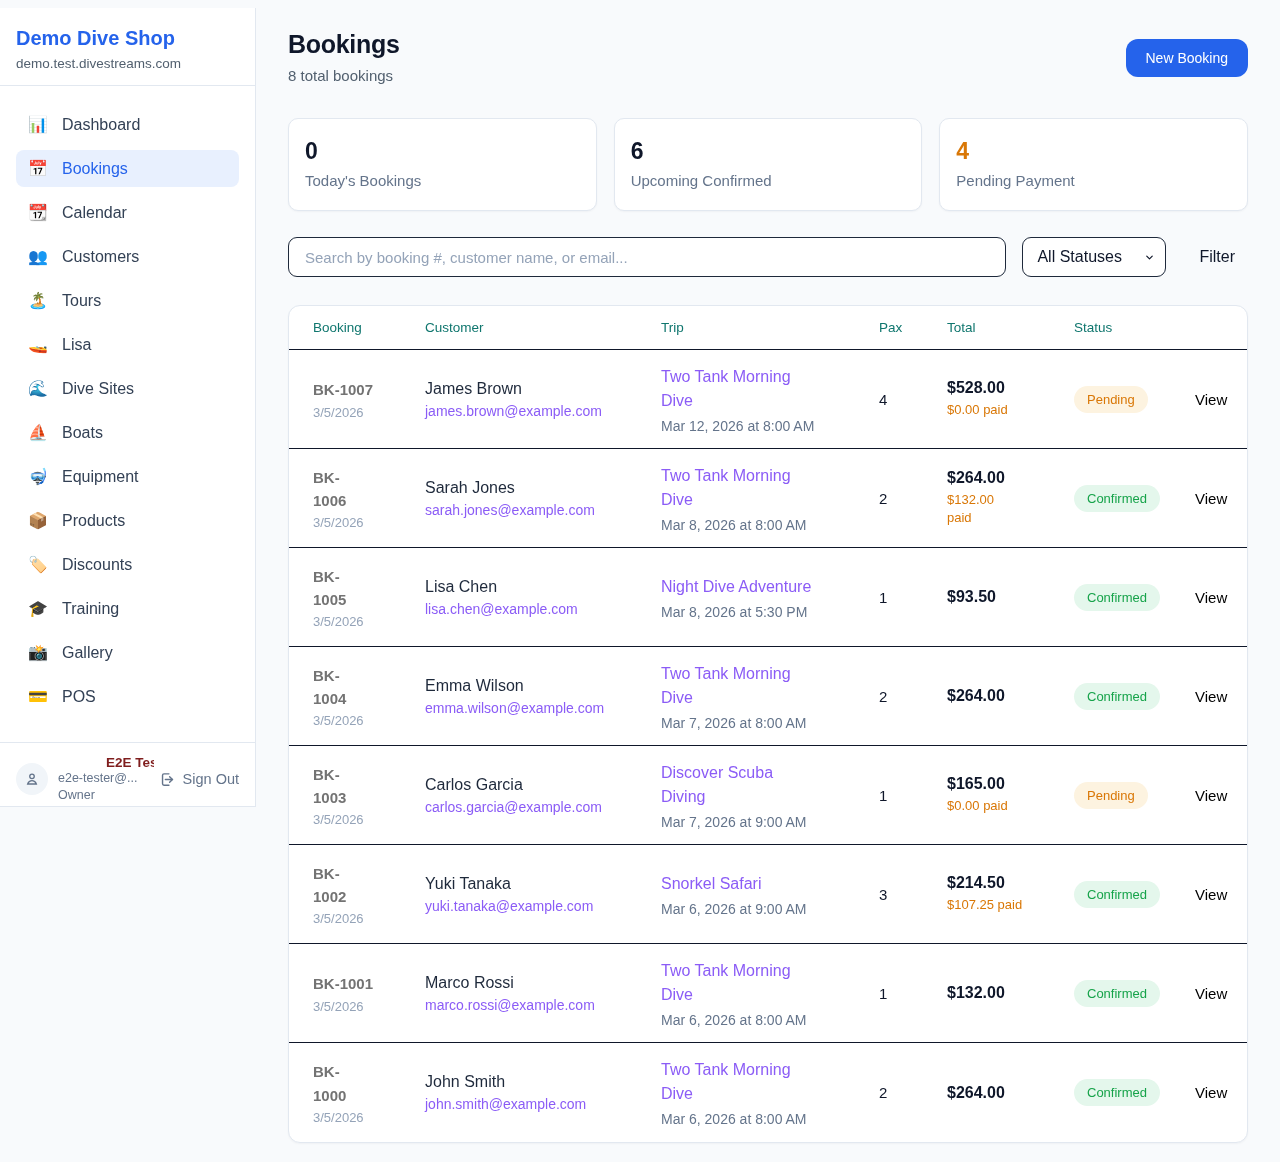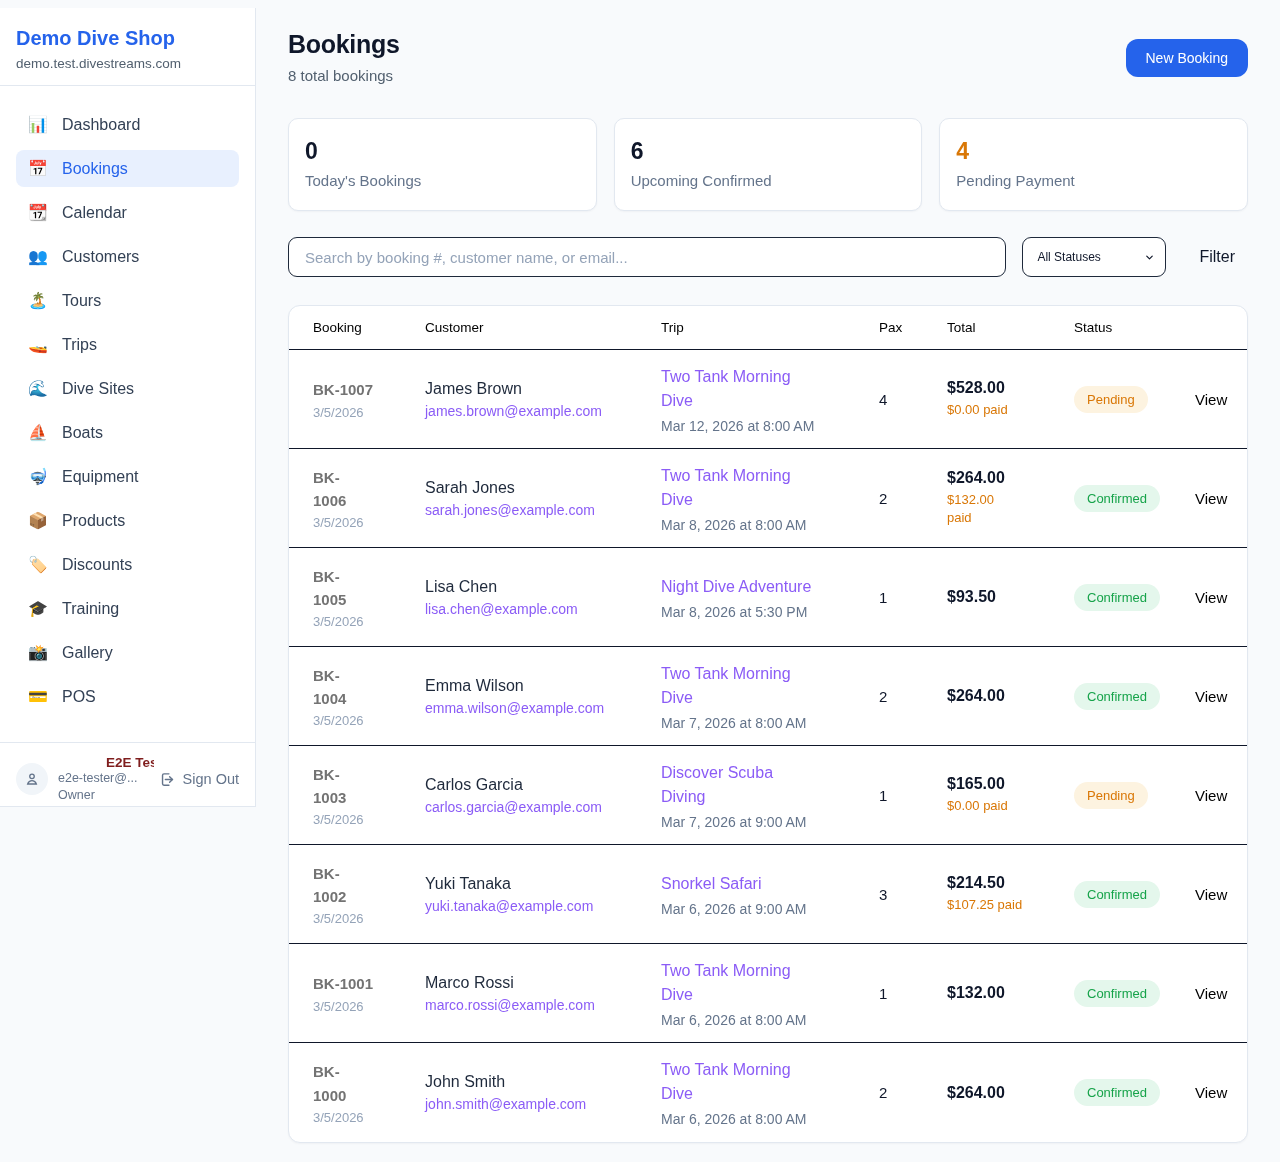--- a/index.html
+++ b/index.html
@@ -81,38 +81,38 @@
     outline:none;
   }
   .search-input::placeholder { color:#94a3b8; }
   .select {
     position:relative; margin-left:16px;
     width:144px; height:40px;
     border:1px solid #1e293b; border-radius:9px;
     background:#ffffff;
     display:flex; align-items:center;
     padding:0 30px 0 14px;
-    font-size:12px; color:#0f172a; cursor:pointer;
+    font-size:16px; color:#0f172a; cursor:pointer;
   }
   .select svg { position:absolute; right:10px; top:14px; }
   .filter-label { margin-left:33px; margin-right:13px; font-size:16px; color:#0f172a; cursor:pointer; }
   
   .table-card {
     margin-top:28px; background:#ffffff;
     border:1px solid #e2e8f0; border-radius:12px;
     overflow:hidden;
     box-shadow:0 1px 2px rgba(15,23,42,0.04);
   }
   .tgrid {
     display:grid;
     grid-template-columns:112px 236px 218px 68px 127px 121px 1fr;
     padding:0 24px; align-items:center;
   }
   .thead { height:44px; border-bottom:1px solid #0f172a; }
-  .th { font-size:13.5px; color:#000000; font-weight:500; }
+  .th { font-size:13.5px; color:#0f766e; font-weight:500; }
   .trow { min-height:99px; border-bottom:1px solid #0f172a; padding-top:14px; padding-bottom:14px; }
   .trow:last-child { border-bottom:none; }
   .cell-id { font-size:15px; font-weight:bold; color:#737373; white-space:pre-line; line-height:1.55; cursor:pointer; }
   .cell-date { font-size:13px; color:#94a3b8; margin-top:3px; }
   .cust-name { font-size:16px; color:#1e293b; }
   .cust-email { font-size:14px; color:#8b5cf6; margin-top:5px; }
   .trip-name { font-size:16px; font-weight:500; color:#8b5cf6; white-space:pre-line; line-height:1.5; }
   .trip-time { font-size:14px; color:#64748b; margin-top:5px; }
   .cell-pax { font-size:15px; color:#0f172a; }
   .cell-total { font-size:16px; font-weight:bold; color:#0f172a; }
@@ -149,21 +149,21 @@
       <div class="nav-item">
     <span class="nav-icon">👥</span>
     <span class="nav-label">Customers</span>
   </div>
       <div class="nav-item">
     <span class="nav-icon">🏝️</span>
     <span class="nav-label">Tours</span>
   </div>
       <div class="nav-item">
     <span class="nav-icon">🚤</span>
-    <span class="nav-label">Trips</span>
+    <span class="nav-label">Lisa</span>
   </div>
       <div class="nav-item">
     <span class="nav-icon">🌊</span>
     <span class="nav-label">Dive Sites</span>
   </div>
       <div class="nav-item">
     <span class="nav-icon">⛵</span>
     <span class="nav-label">Boats</span>
   </div>
       <div class="nav-item">

